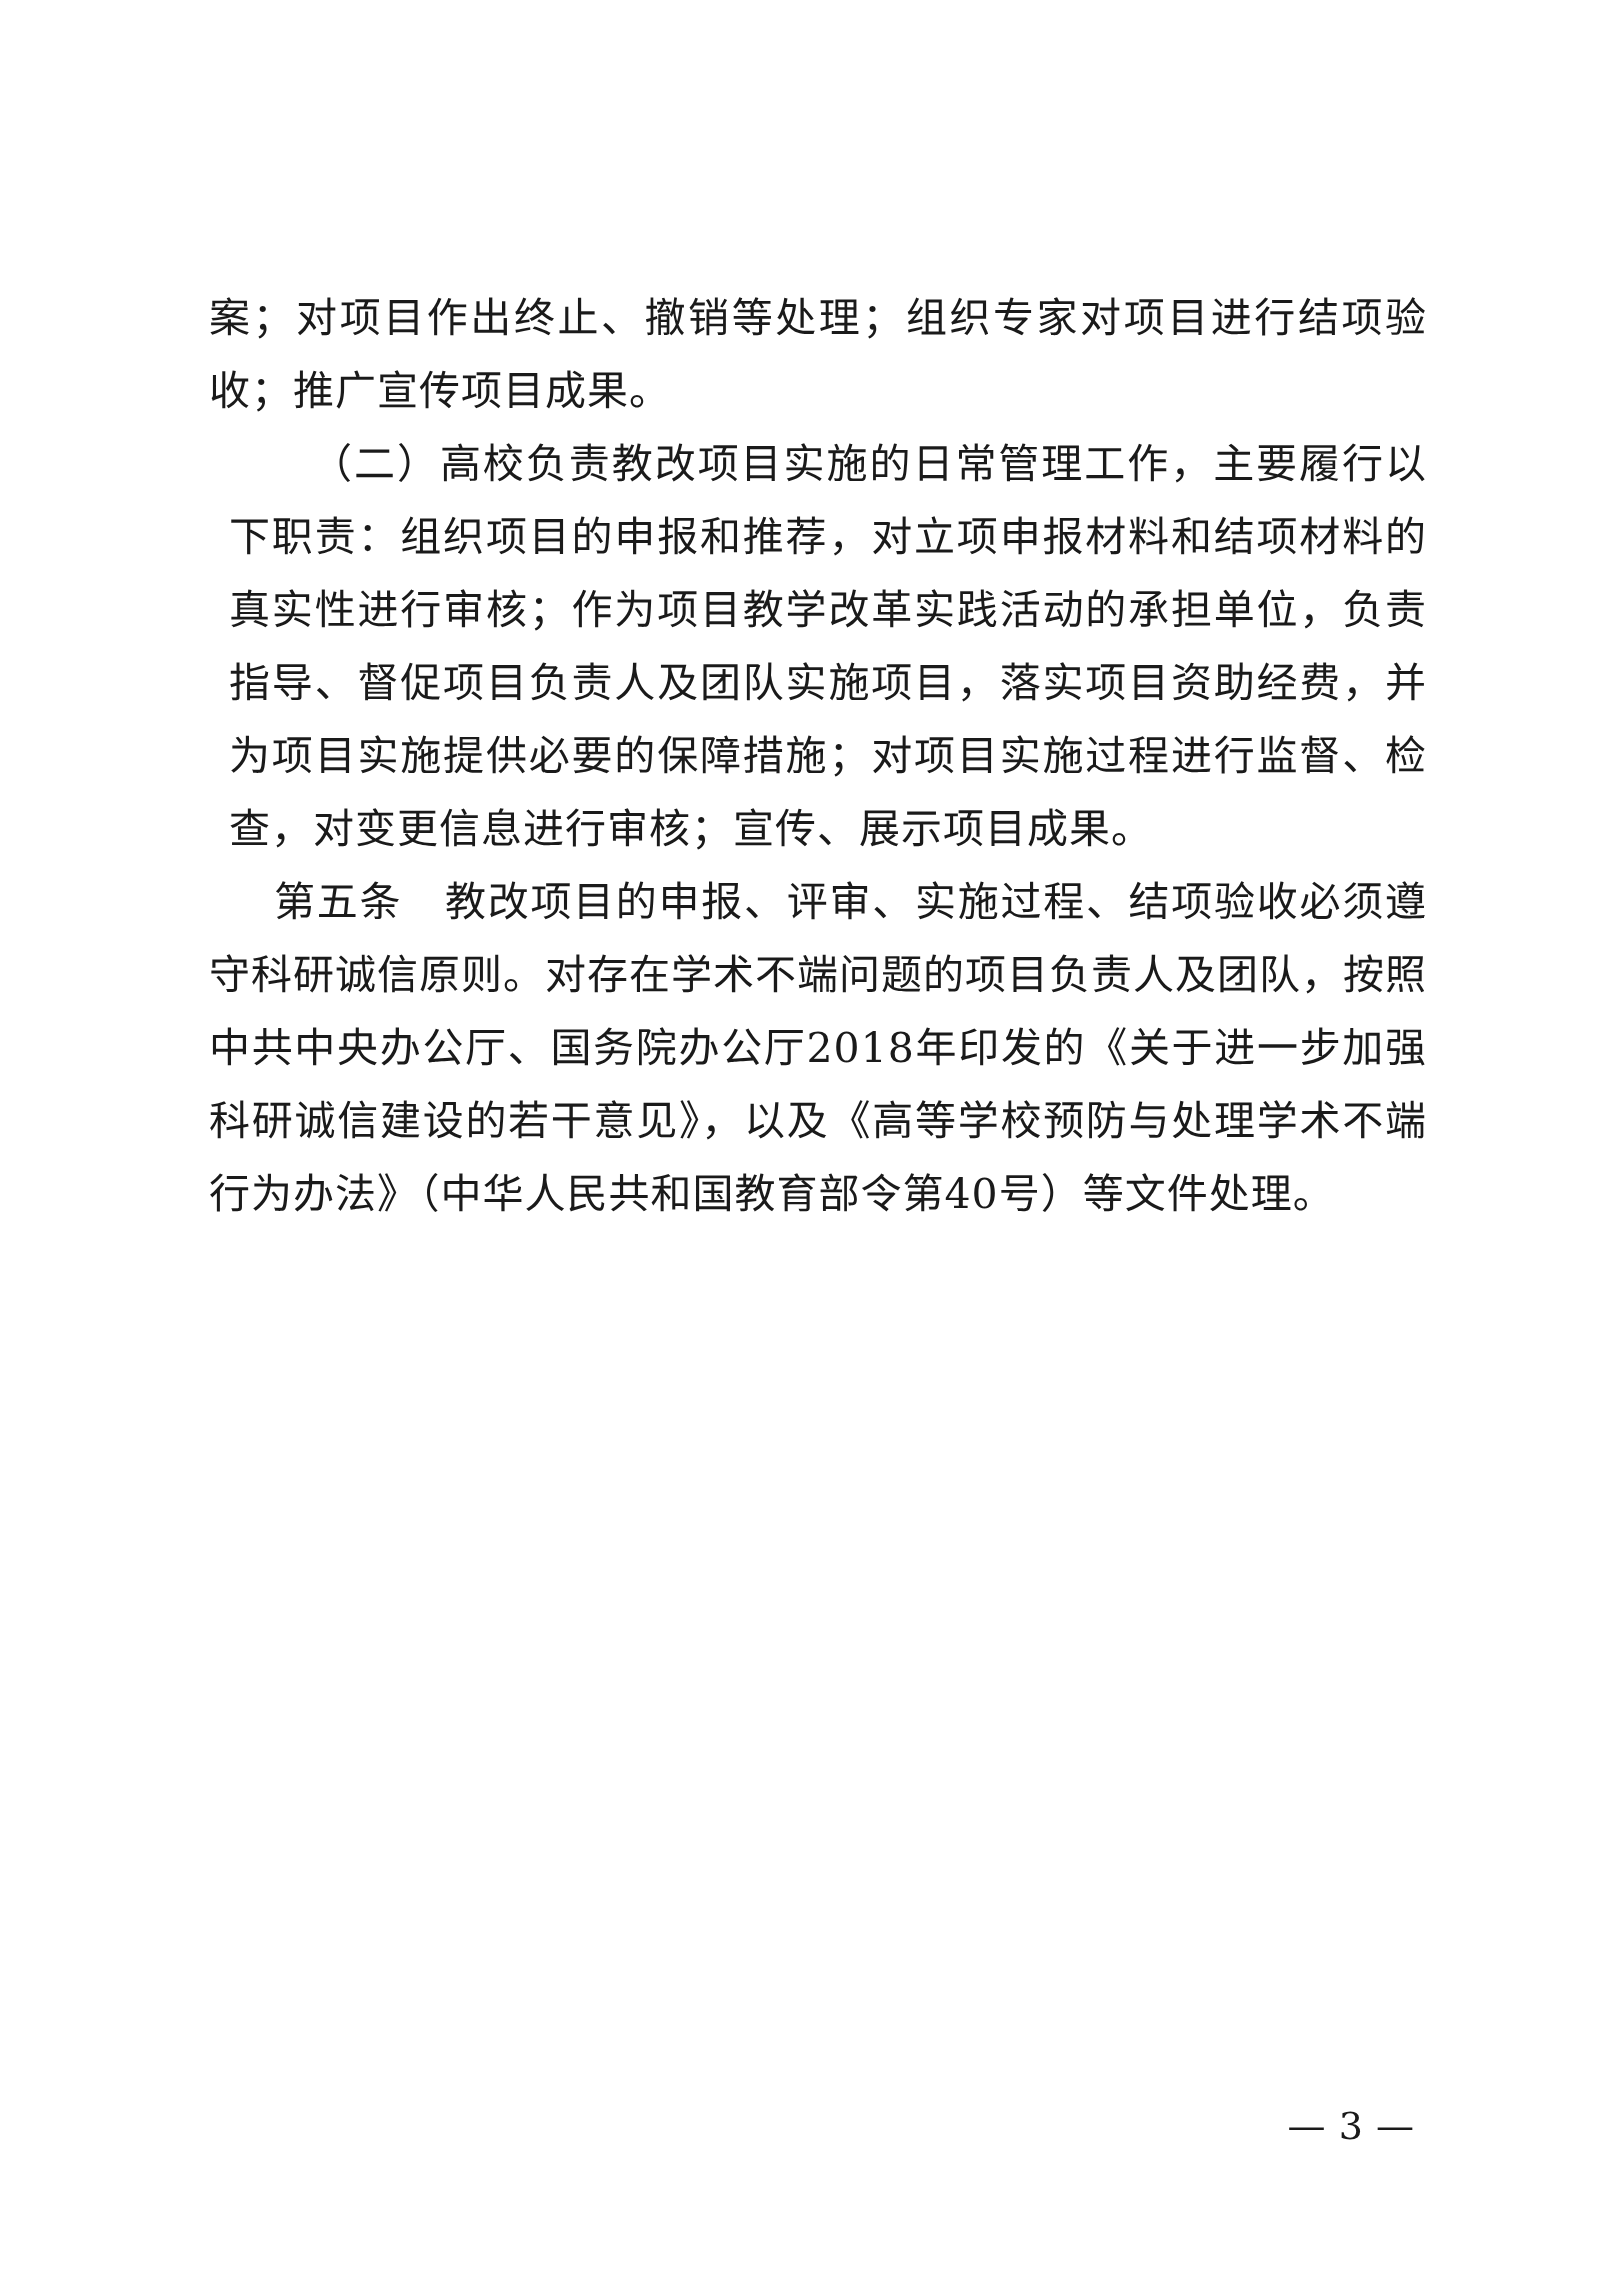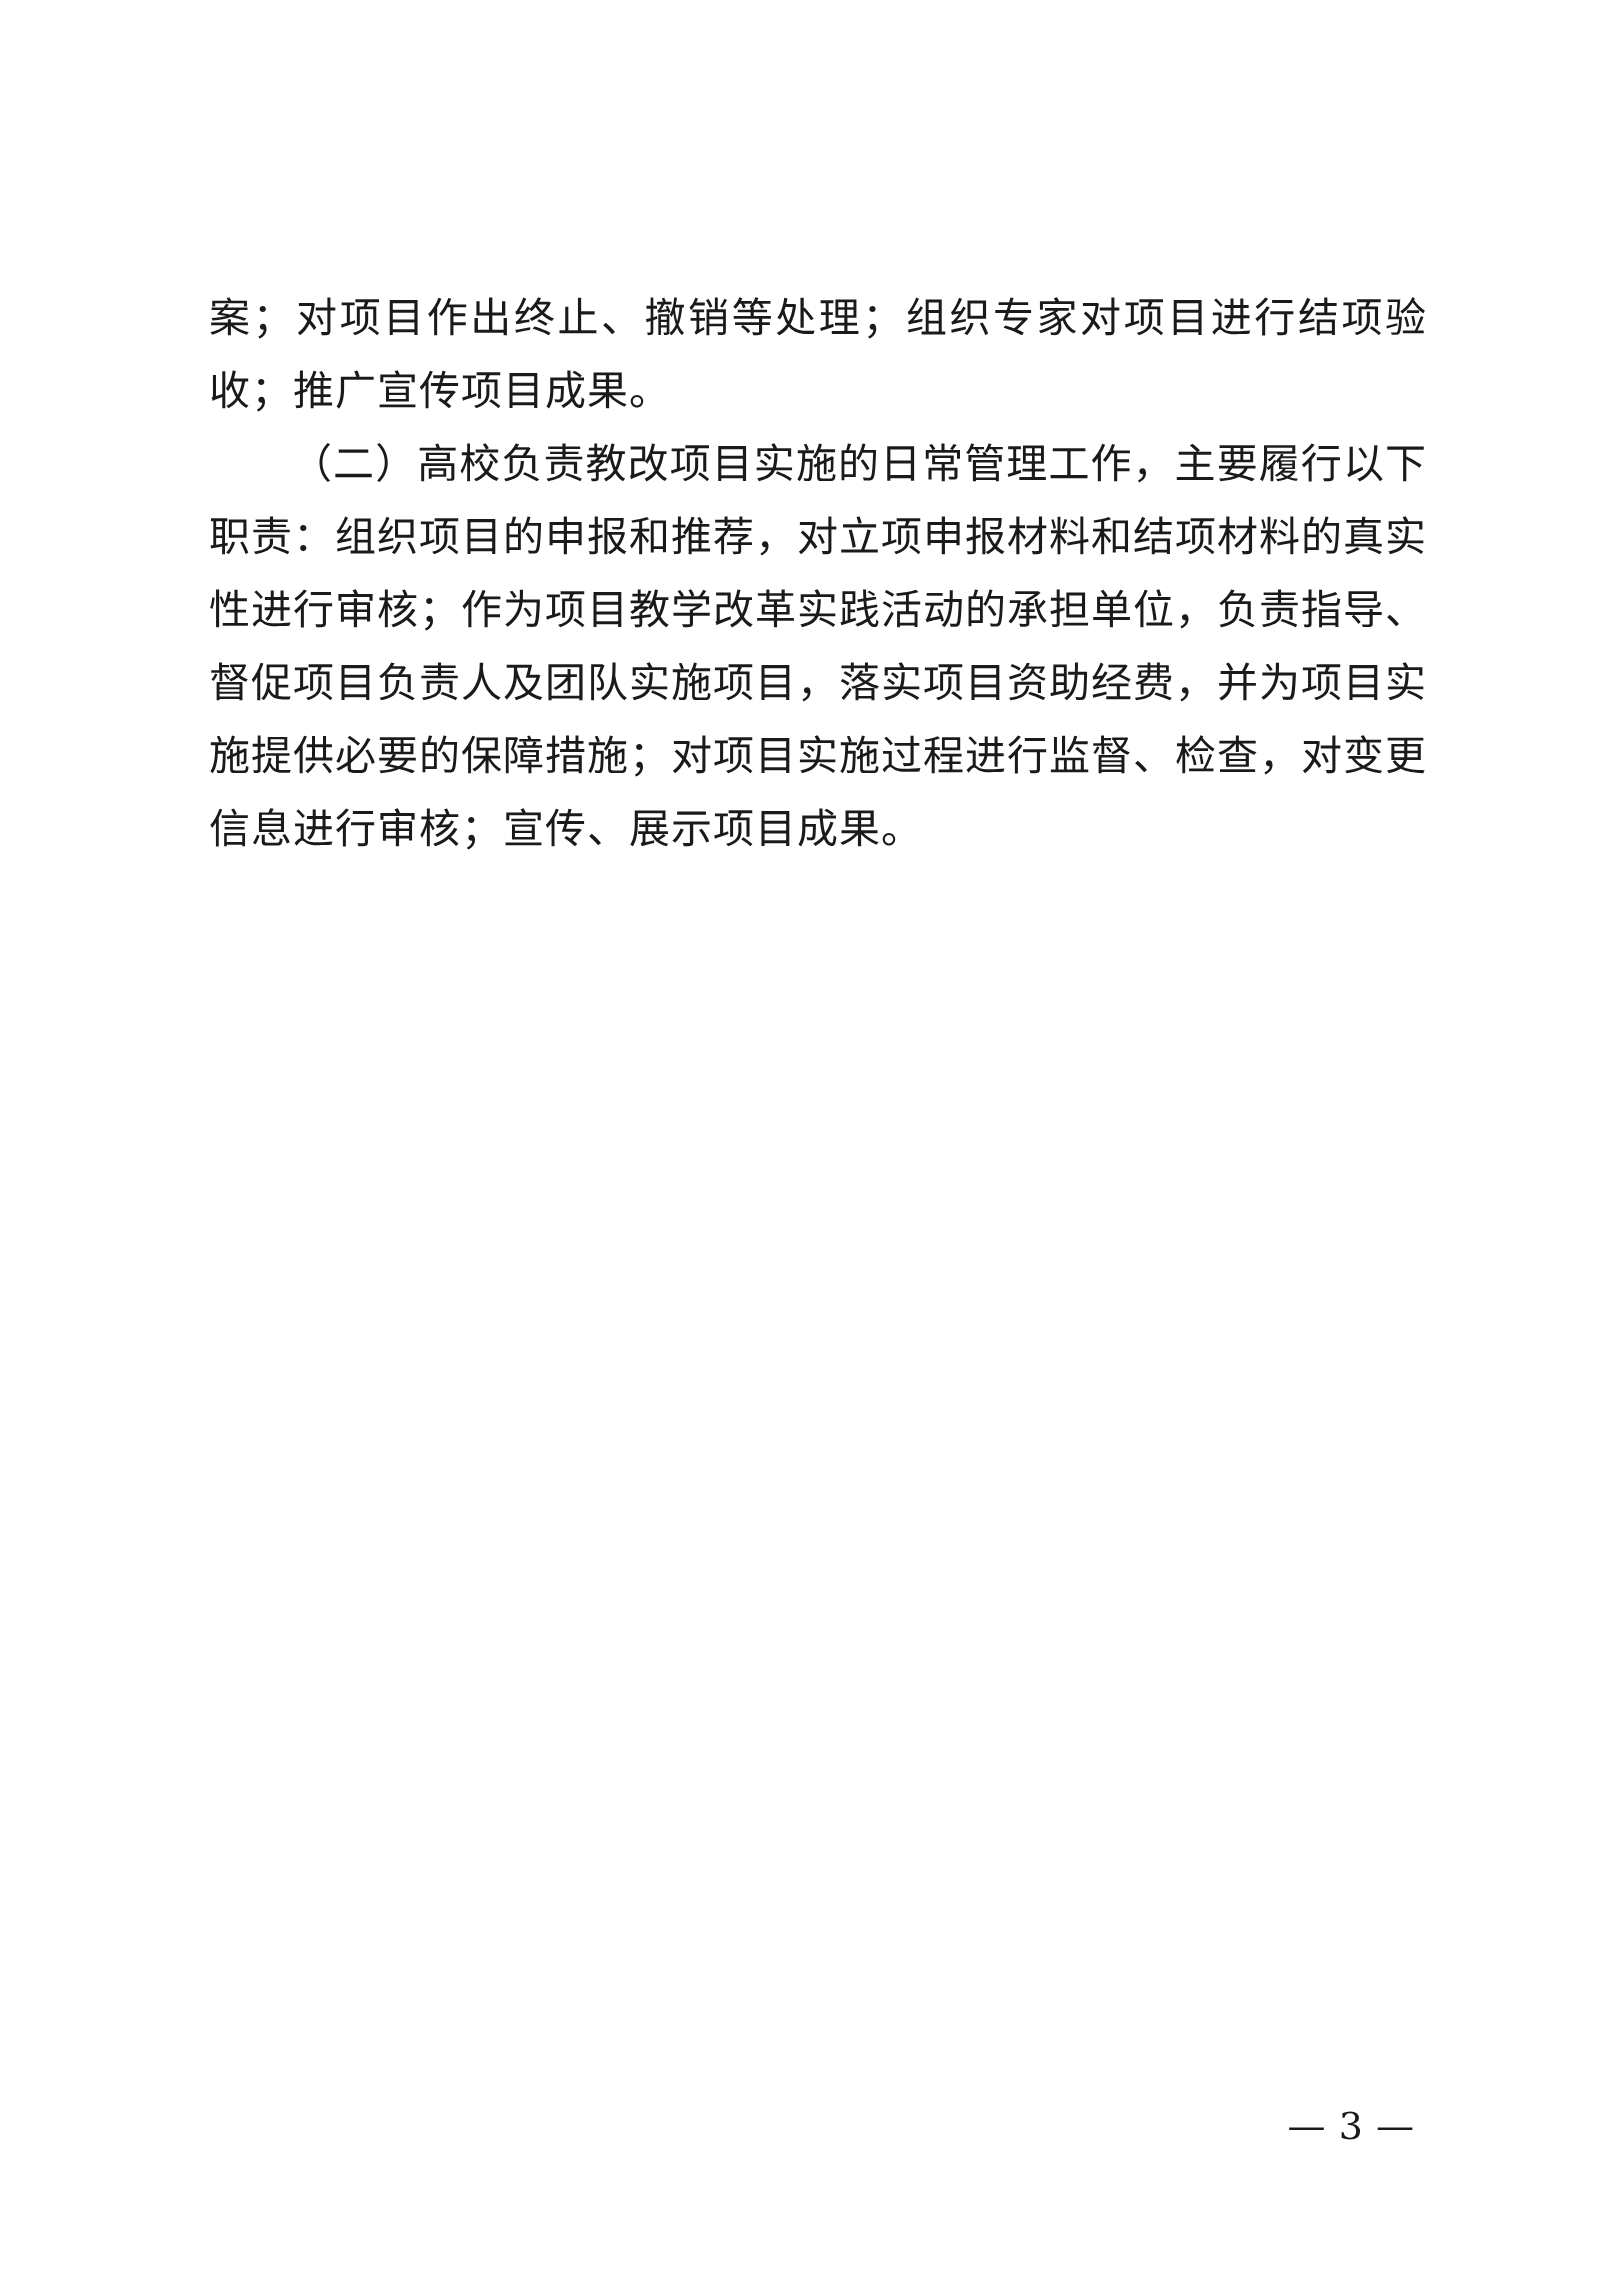--- a/index.html
+++ b/index.html
@@ -31,20 +31,21 @@
     letter-spacing: 1px;
     text-align: justify;
     text-justify: inter-ideograph;
   }
   .para {
     margin: 0;
     text-indent: 0;
   }
   .para.indent {
     text-indent: 82px;
+    margin-left: 20px;
   }
   .para.indent-small {
     text-indent: 65px;
   }
   .page-number {
     position: absolute;
     bottom: 154px;
     right: 196px;
     font-size: 38px;
     letter-spacing: 3.9px;
@@ -62,20 +63,21 @@
 <div class="page">
 
   <div class="body-text">
 
     <p class="para">案；对项目作出终止、撤销等处理；组织专家对项目进行结项验收；推广宣传项目成果。</p>
 
     <p class="para indent">（二）高校负责教改项目实施的日常管理工作，主要履行以下职责：组织项目的申报和推荐，对立项申报材料和结项材料的真实性进行审核；作为项目教学改革实践活动的承担单位，负责指导、督促项目负责人及团队实施项目，落实项目资助经费，并为项目实施提供必要的保障措施；对项目实施过程进行监督、检查，对变更信息进行审核；宣传、展示项目成果。</p>
 
 
 
+    <p class="para indent-small">第五条　教改项目的申报、评审、实施过程、结项验收必须遵守科研诚信原则。对存在学术不端问题的项目负责人及团队，按照中共中央办公厅、国务院办公厅2018年印发的《关于进一步加强科研诚信建设的若干意见》，以及《高等学校预防与处理学术不端行为办法》（中华人民共和国教育部令第40号）等文件处理。</p>
 
   </div>
 
   <div class="page-number">
     <span class="pn-dash">—</span><span>3</span><span class="pn-dash">—</span>
   </div>
 
 </div>
 
 

